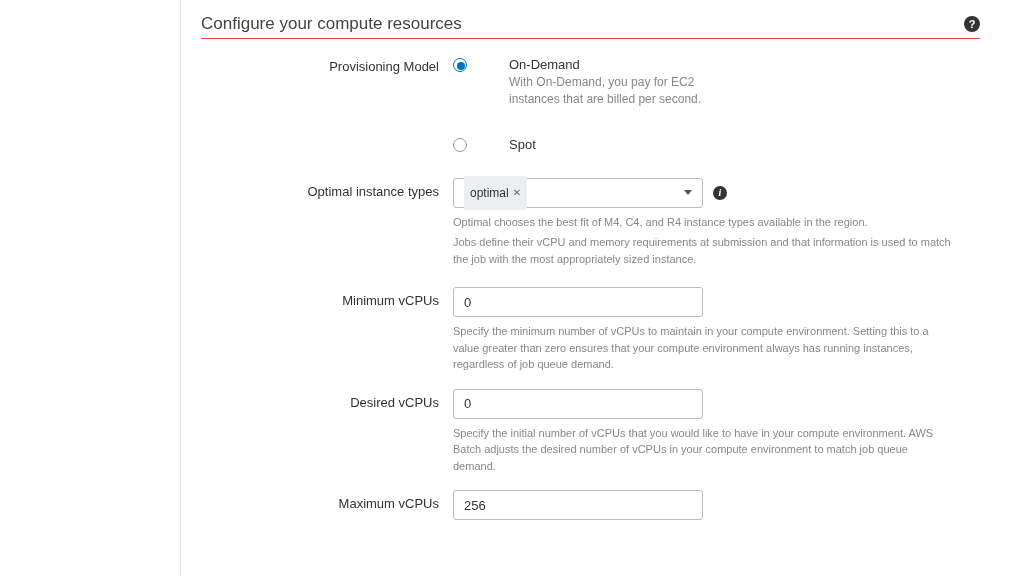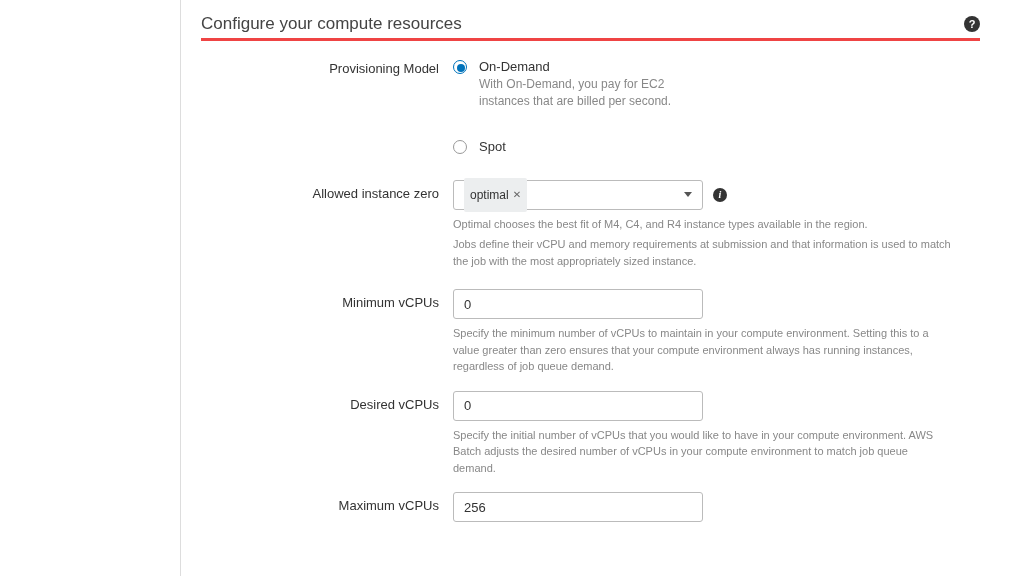--- a/index.html
+++ b/index.html
@@ -17,21 +17,21 @@
     margin-left: 180px;
     width: 810px;
     border-left: 1px solid #ddd;
     min-height: 600px;
     padding: 0 10px 40px 20px;
   }
   .section-header {
     display: flex;
     align-items: center;
     justify-content: space-between;
-    border-bottom: 3px solid #ef4444;
+    border-bottom: 1px solid #ef4444;
     padding: 14px 0 4px 0;
     margin-bottom: 18px;
   }
   .section-title {
     font-size: 17px;
     font-weight: 400;
     color: #444;
   }
   .help-circle {
     width: 16px; height: 16px;
@@ -55,21 +55,21 @@
     text-align: right;
     padding-right: 14px;
     padding-top: 2px;
     font-size: 13px;
     font-weight: 400;
     color: #333;
     flex-shrink: 0;
   }
   .form-label.align-input { padding-top: 6px; }
   .form-control-col { flex: 1; }
-  .radio-option { display: flex; align-items: flex-start; margin-bottom: 28px; }
+  .radio-option { display: flex; align-items: flex-start; margin-bottom: 28px; gap: 30px; }
   .radio-dot {
     width: 14px; height: 14px;
     border-radius: 50%;
     border: 1px solid #999;
     background: #fff;
     margin-right: 12px;
     margin-top: 1px;
     flex-shrink: 0;
     position: relative;
     cursor: pointer;
@@ -174,21 +174,21 @@
       <div class="radio-option" style="margin-bottom:8px;">
         <div class="radio-dot"></div>
         <div class="radio-body">
           <div class="radio-title">Spot</div>
         </div>
       </div>
     </div>
   </div>
 
   <div class="form-row">
-    <div class="form-label align-input">Allowed instance zero</div>
+    <div class="form-label align-input">Optimal instance types</div>
     <div class="form-control-col">
       <div class="select-wrap">
         <div class="select-box">
           <span class="tag">
             <span>optimal</span>
             <span class="tag-x">✕</span>
           </span>
           <span class="caret-down"></span>
         </div>
         <div class="info-icon">i</div>

